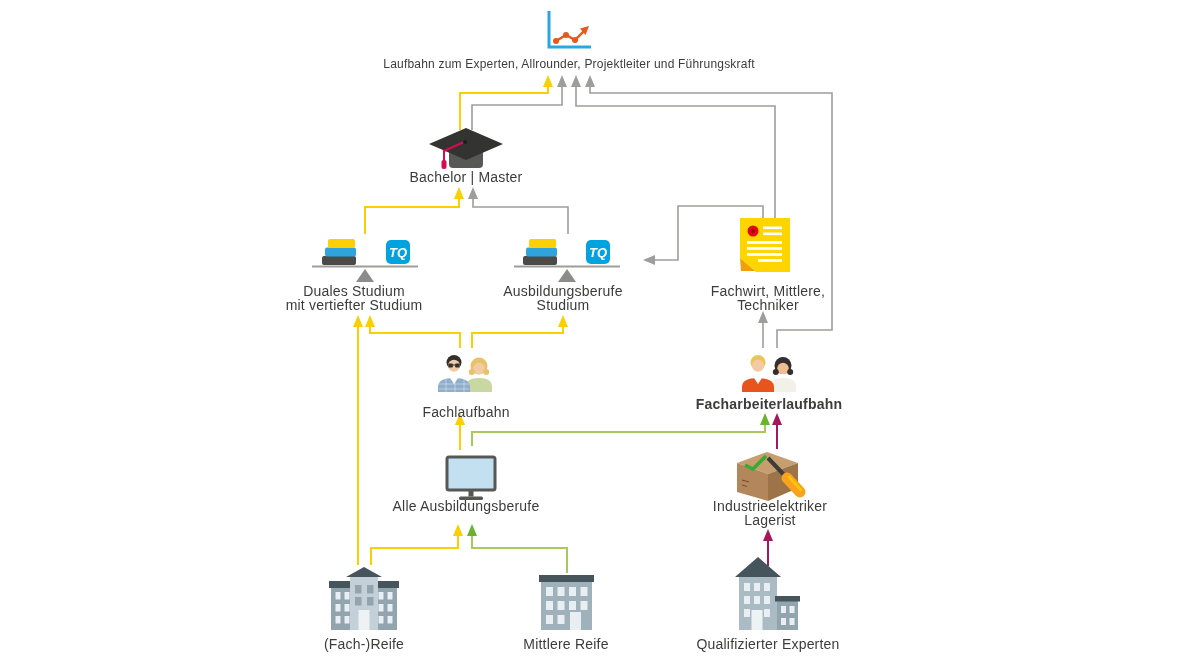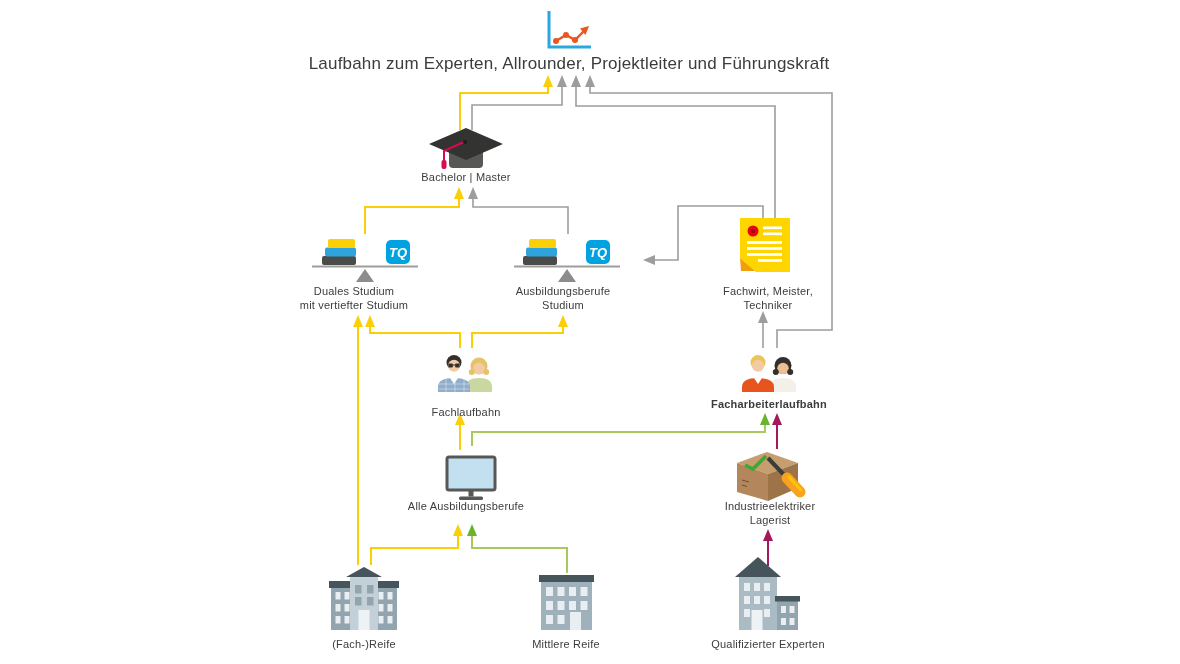--- a/index.html
+++ b/index.html
@@ -1,21 +1,21 @@
 <!DOCTYPE html>
 <html><head>
 <meta charset="utf-8">
 <style>
   html,body{margin:0;padding:0;background:#ffffff;}
   #stage{position:relative;width:1180px;height:664px;background:#fff;overflow:hidden;
          font-family:"Liberation Sans","DejaVu Sans",sans-serif;}
   #wires{position:absolute;left:0;top:0;}
   .label{position:absolute;transform:translateX(-50%);text-align:center;white-space:nowrap;
-         font-size:11px;line-height:14px;color:#3C3C3B;letter-spacing:.2px;}
-  .title{font-size:17px;}
+         font-size:14px;line-height:14px;color:#3C3C3B;letter-spacing:.2px;}
+  .title{font-size:12px;}
 </style>
 </head>
 <body>
 
 <div id="stage">
 
 <svg id="wires" width="1180" height="664" viewBox="0 0 1180 664">
 
   <g>
     <polyline points="460,130 460,93 548,93 548,87" fill="none" stroke="#FBCF05" stroke-width="2"></polyline>
@@ -262,21 +262,21 @@
   <div>Duales Studium</div>
   <div>mit vertiefter Studium</div>
 </div>
 
 <div class="label" style="left:563px;top:284px;">
   <div>Ausbildungsberufe</div>
   <div>Studium</div>
 </div>
 
 <div class="label" style="left:768px;top:284px;">
-  <div>Fachwirt, Meister,</div>
+  <div>Fachwirt, Mittlere,</div>
   <div>Techniker</div>
 </div>
 
 <div class="label" style="left:466px;top:397px;margin-top:8px;">Fachlaufbahn</div>
 
 <div class="label" style="left:769px;top:397px;font-weight:bold;">Facharbeiterlaufbahn</div>
 
 <div class="label" style="left:466px;top:499px;">Alle Ausbildungsberufe</div>
 
 <div class="label" style="left:770px;top:499px;">

